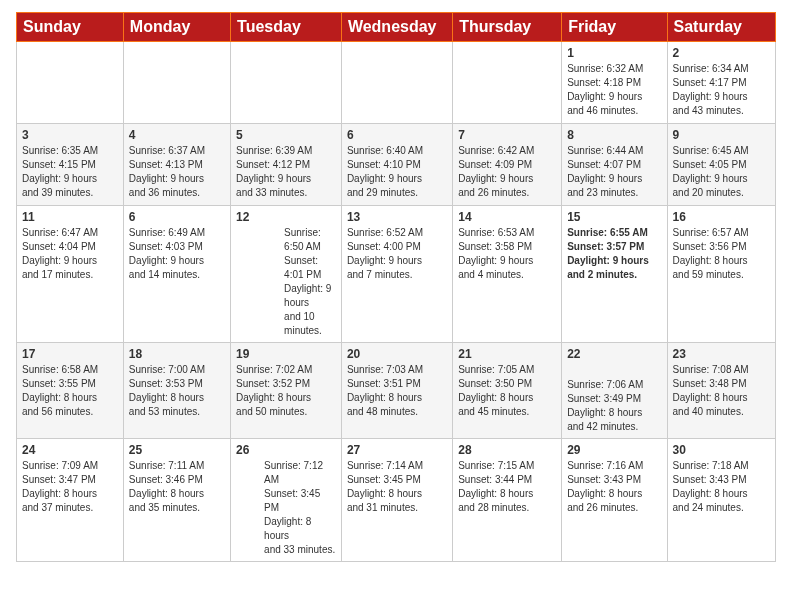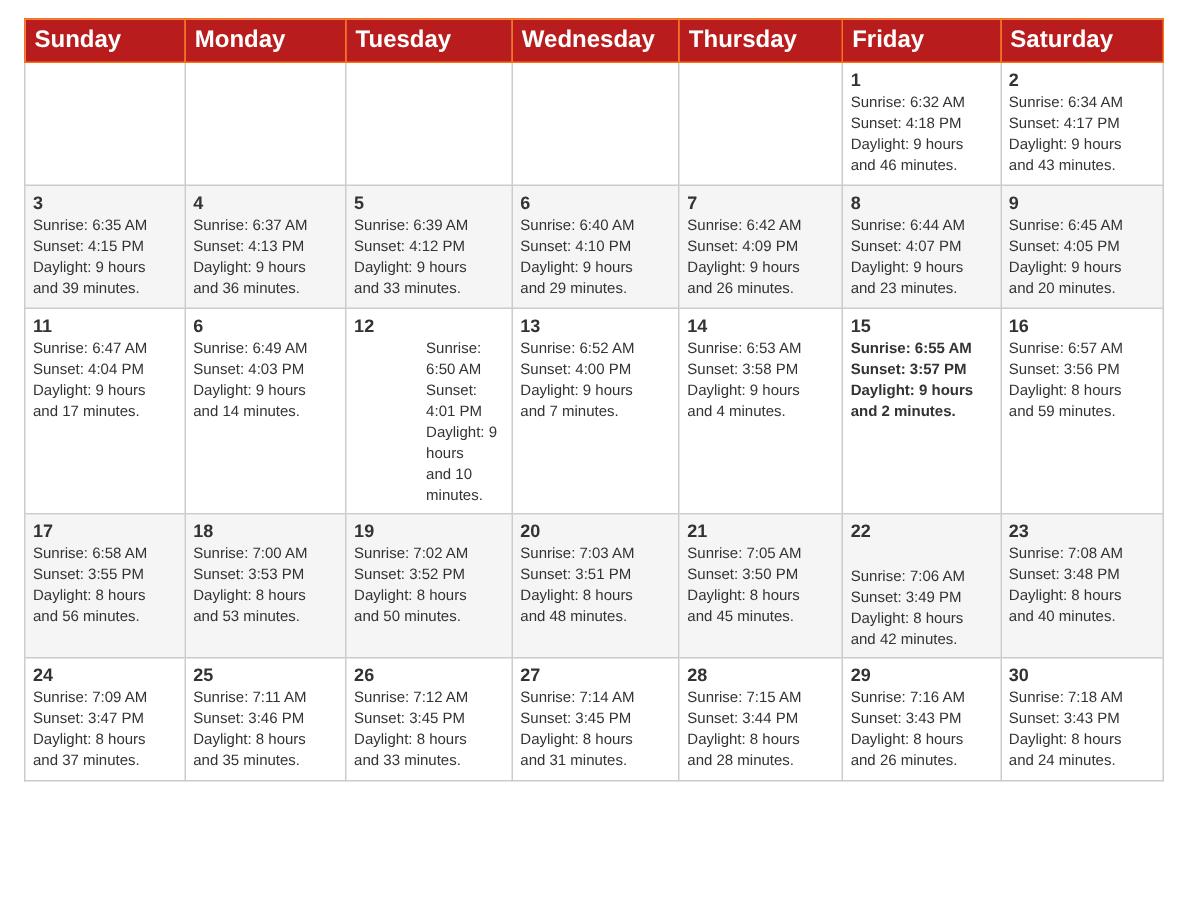--- a/index.html
+++ b/index.html
@@ -287,21 +287,21 @@
           </td>
           <td>
             <span class="day-number">25</span>
             <div class="day-info" style="white-space: pre-line;">Sunrise: 7:11 AM
 Sunset: 3:46 PM
 Daylight: 8 hours
 and 35 minutes.</div>
           </td>
           <td>
             <span class="day-number">26</span>
-            <div class="day-info" style="white-space: pre-line;">Sunrise: 7:12 AM
+            <div class="day-info" style="white-space: pre-line; margin-left: 28px;">Sunrise: 7:12 AM
 Sunset: 3:45 PM
 Daylight: 8 hours
 and 33 minutes.</div>
           </td>
           <td>
             <span class="day-number">27</span>
             <div class="day-info" style="white-space: pre-line;">Sunrise: 7:14 AM
 Sunset: 3:45 PM
 Daylight: 8 hours
 and 31 minutes.</div>

